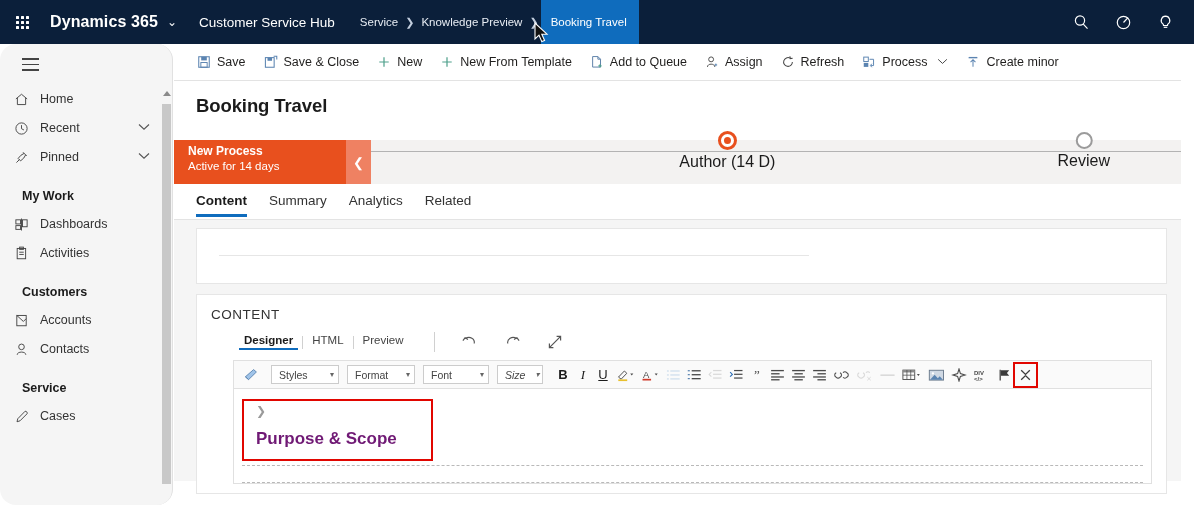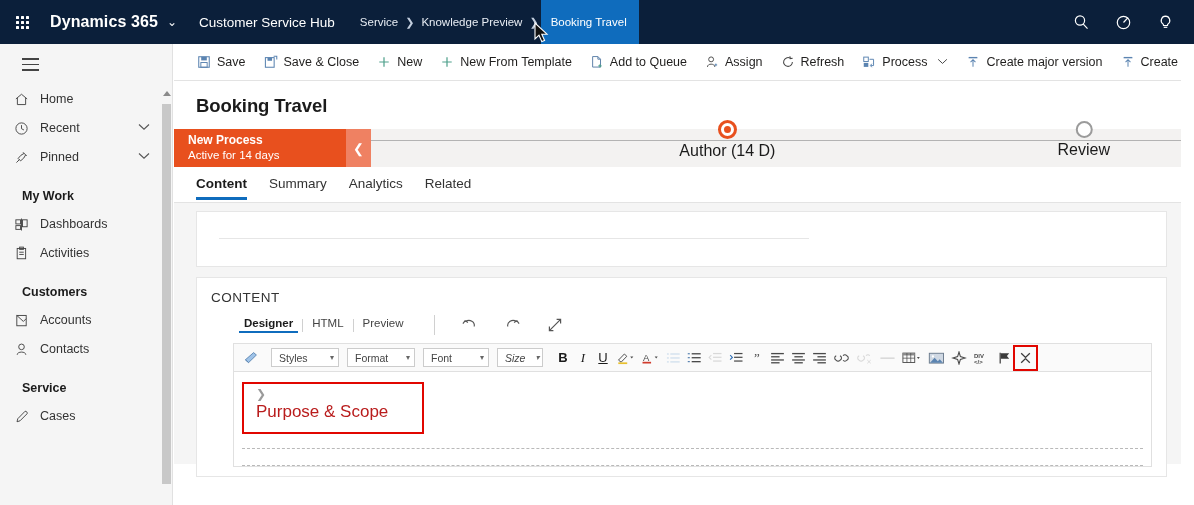--- a/index.html
+++ b/index.html
@@ -46,21 +46,21 @@
   .tn-icon {
     width: 38px; height: 44px; display: flex; align-items: center; justify-content: center;
     cursor: pointer;
   }
   .tn-icon svg { display: block; }
   .cursor-arrow { position: absolute; left: 534px; top: 22px; width: 16px; height: 22px; pointer-events: none; }
 
   
   .sidebar {
     position: absolute; left: 0; top: 44px; width: 173px; height: 461px;
-    background: #f5f5f5; border-right: 1px solid #e1e1e1; overflow: hidden;
+    background: #f5f5f5; border-right: 1px solid #e1e1e1; overflow: hidden; border-radius: 16px;
   }
   .hamburger { padding: 14px 0 10px 22px; cursor: pointer; }
   .hamburger span { display: block; width: 17px; height: 1.6px; background: #444; margin-bottom: 4px; }
   .nav-item {
     display: flex; align-items: center; height: 29px; padding-left: 14px; cursor: pointer;
     position: relative;
   }
   .nav-ic {
     width: 26px; display: flex; align-items: center; justify-content: flex-start; color: #444;
   }
@@ -94,21 +94,21 @@
     display: flex; align-items: center; height: 37px; padding: 0 9px; cursor: pointer; font-size: 12.5px; color: #201f1e; text-align: right;
   }
   .cmd .ci { margin-right: 6px; display: flex; align-items: center; }
   .cmd-chev { font-size: 9px; color: #444; margin-left: 10px; }
 
   .record-head { padding: 14px 0 6px 22px; }
   .rec-title { font-size: 18.5px; font-weight: bold; color: #1b1b1b; letter-spacing: -.1px; }
   .rec-sub { font-size: 12.5px; color: #555; margin-top: 2px; }
 
   
-  .bpf { position: relative; height: 38px; margin-top: 6px; background: #f3f2f1; display: flex; justify-content: flex-end; }
+  .bpf { position: relative; height: 44px; margin-top: 17px; background: #f3f2f1; display: flex; justify-content: flex-end; }
   .bpf-stage {
     width: 172px; background: #e8501e; color: #fff; padding: 3px 0 0 14px; position: relative; flex: none;
   }
   .bpf-stage .s1 { font-size: 12px; font-weight: bold; line-height: 16px; }
   .bpf-stage .s2 { font-size: 11.5px; line-height: 15px; }
   .bpf-collapse {
     width: 25px; background: #ef8162; color: #fff; display: flex; align-items: center; justify-content: center;
     font-size: 13px; cursor: pointer; flex: none;
   }
   .bpf-track { position: relative; flex: 1; }
@@ -170,21 +170,21 @@
   }
   .tb-sel .cv { font-size: 8px; color: #666; margin-left: 10px; }
   .tb-btn.highlight { outline: 2px solid #e10600; outline-offset: 0px; }
 
   .rte-body { background: #fff; border-top: 1px solid #e0e0e0; height: 95px; position: relative; padding: 6px 0 0 0; }
   .heading-box {
     position: relative; display: inline-block; margin: 4px 0 0 8px; padding: 4px 34px 10px 12px;
     border: 2.5px solid #e10600;
   }
   .heading-chev { color: #9a9a9a; font-size: 12px; line-height: 12px; }
-  .heading-text { font-size: 17px; font-weight: normal; color: #b91c1c; margin-top: 2px; }
+  .heading-text { font-size: 17px; font-weight: bold; color: #701a75; margin-top: 12px; }
   .dashed {
     position: absolute; left: 8px; right: 8px; top: 76px; border-top: 1px dashed #b9b9b9;
   }
   .dashed2 { position: absolute; left: 8px; right: 8px; bottom: 0px; border-top: 1px dashed #b9b9b9; }
 
   svg { shape-rendering: geometricPrecision; }
 </style>
 </head>
 <body>
 
@@ -422,29 +422,20 @@
               <path d="M8.6 4.9 h4.6 v7.2 h-3" fill="none" stroke="#5b84b1" stroke-width="1.1"></path>
               <path d="M11.2 10 l-1.6 2 1.6 2" fill="none" stroke="#5b84b1" stroke-width="1.1"></path>
             </svg>
         </span>
         <span>Process</span>
         <span class="cmd-chev">
           <svg width="11" height="7" viewBox="0 0 12 8">
               <path d="M1 1.5 L6 6.2 L11 1.5" fill="none" stroke="#444" stroke-width="1.1"></path>
             </svg>
         </span>
-      </div>
-      <div class="cmd">
-        <span class="ci">
-          <svg width="14" height="14" viewBox="0 0 16 16">
-              <line x1="3" y1="3" x2="13" y2="3" stroke="#5b84b1" stroke-width="1.6"></line>
-              <path d="M8 13.4 V5.6 M5.2 8.2 L8 5.4 L10.8 8.2" fill="none" stroke="#5b84b1" stroke-width="1.15"></path>
-            </svg>
-        </span>
-        <span>Create major version</span>
       </div>
       <div class="cmd">
         <span class="ci">
           <svg width="14" height="14" viewBox="0 0 16 16">
               <line x1="3" y1="3" x2="13" y2="3" stroke="#5b84b1" stroke-width="1.6"></line>
               <path d="M8 13.4 V5.6 M5.2 8.2 L8 5.4 L10.8 8.2" fill="none" stroke="#5b84b1" stroke-width="1.15"></path>
             </svg>
         </span>
         <span>Create minor </span>
       </div>

